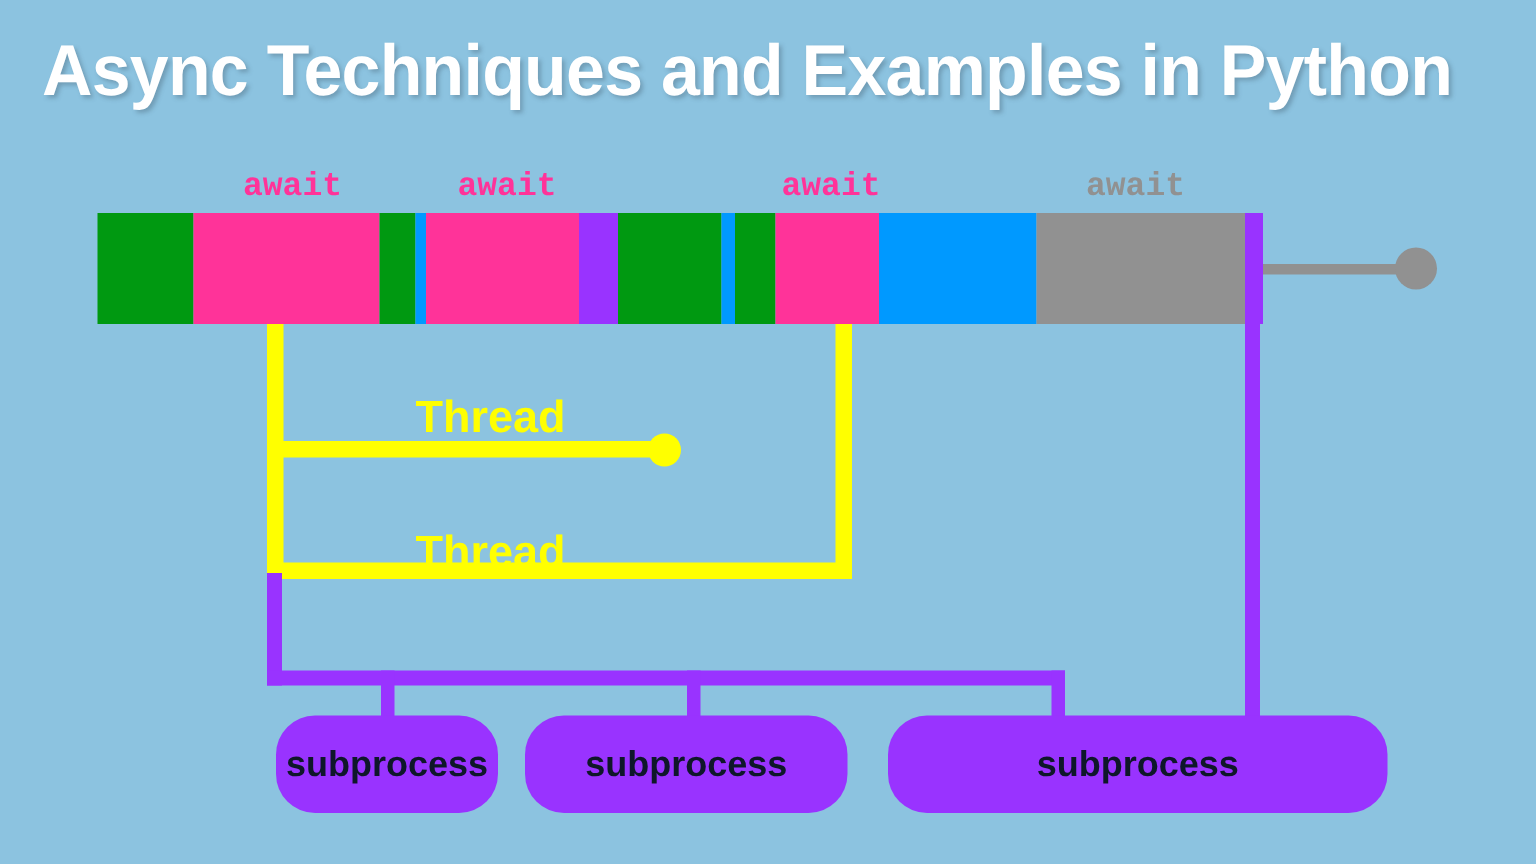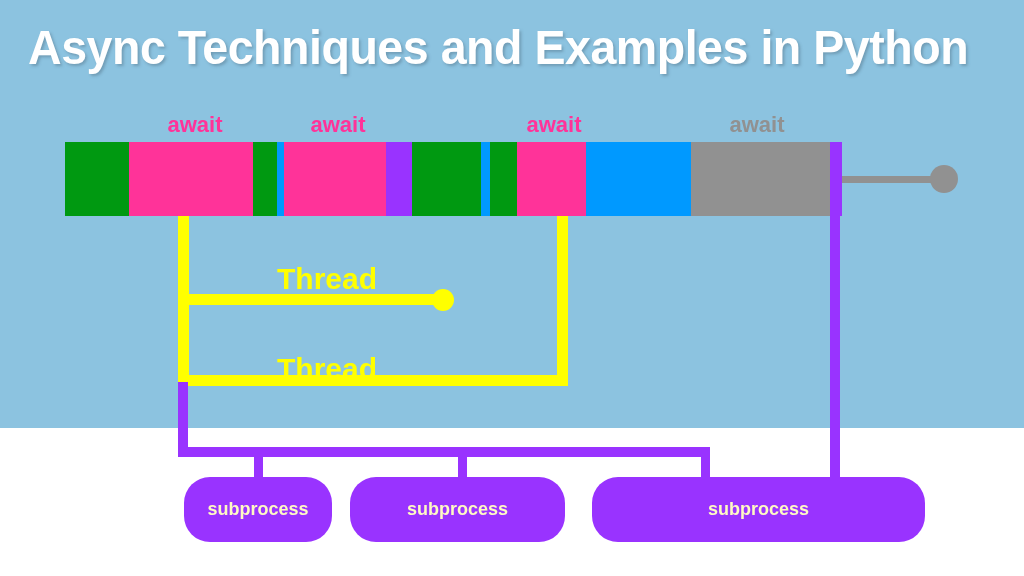--- a/index.html
+++ b/index.html
@@ -8,21 +8,21 @@
   }
   body {
     width: 1024px;
     height: 576px;
     overflow: hidden;
     font-family: "Liberation Sans", sans-serif;
   }
   #slide {
     position: relative;
     width: 1024px;
-    height: 428px;
+    height: 576px;
     background: #8cc3e0;
   }
   #title {
     position: absolute;
     left: 28px;
     top: 20px;
     font-size: 48px;
     font-weight: bold;
     color: #ffffff;
     letter-spacing: -0.5px;
@@ -45,20 +45,21 @@
     top: 0;
     height: 74px;
   }
   
   .await-label {
     position: absolute;
     font-size: 22px;
     font-weight: bold;
     white-space: nowrap;
     transform: translateX(-50%);
+    font-family: Liberation Mono, monospace;
   }
   
   .vline, .hline {
     position: absolute;
   }
   .dot {
     position: absolute;
     border-radius: 50%;
   }
   
@@ -67,22 +68,22 @@
     font-size: 30px;
     font-weight: bold;
     color: #ffff00;
     white-space: nowrap;
   }
   
   .subproc {
     position: absolute;
     background: #9933ff;
     border-radius: 26px;
-    color: #fef9c3;
-    font-size: 18px;
+    color: #0f172a;
+    font-size: 24px;
     font-weight: bold;
     display: flex;
     align-items: center;
     justify-content: center;
     white-space: nowrap;
   }
 </style>
 </head>
 <body>
 

